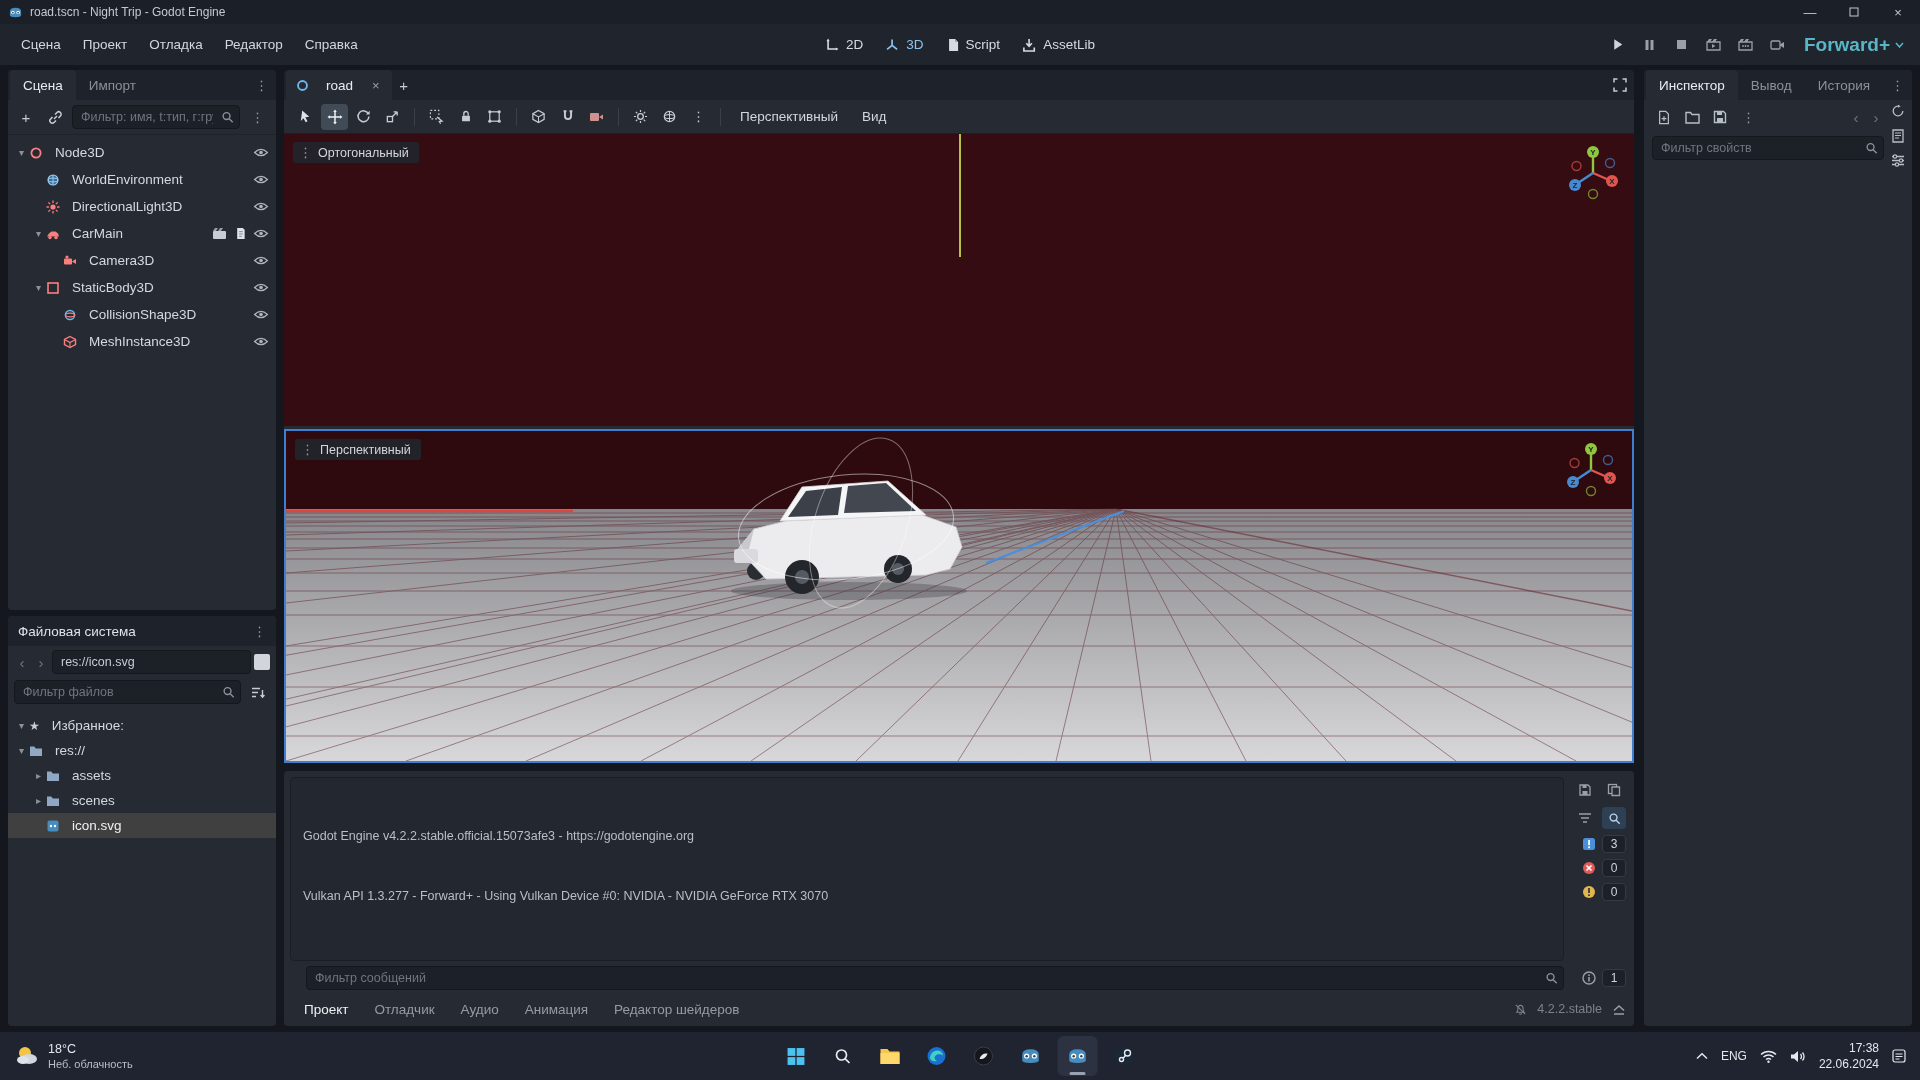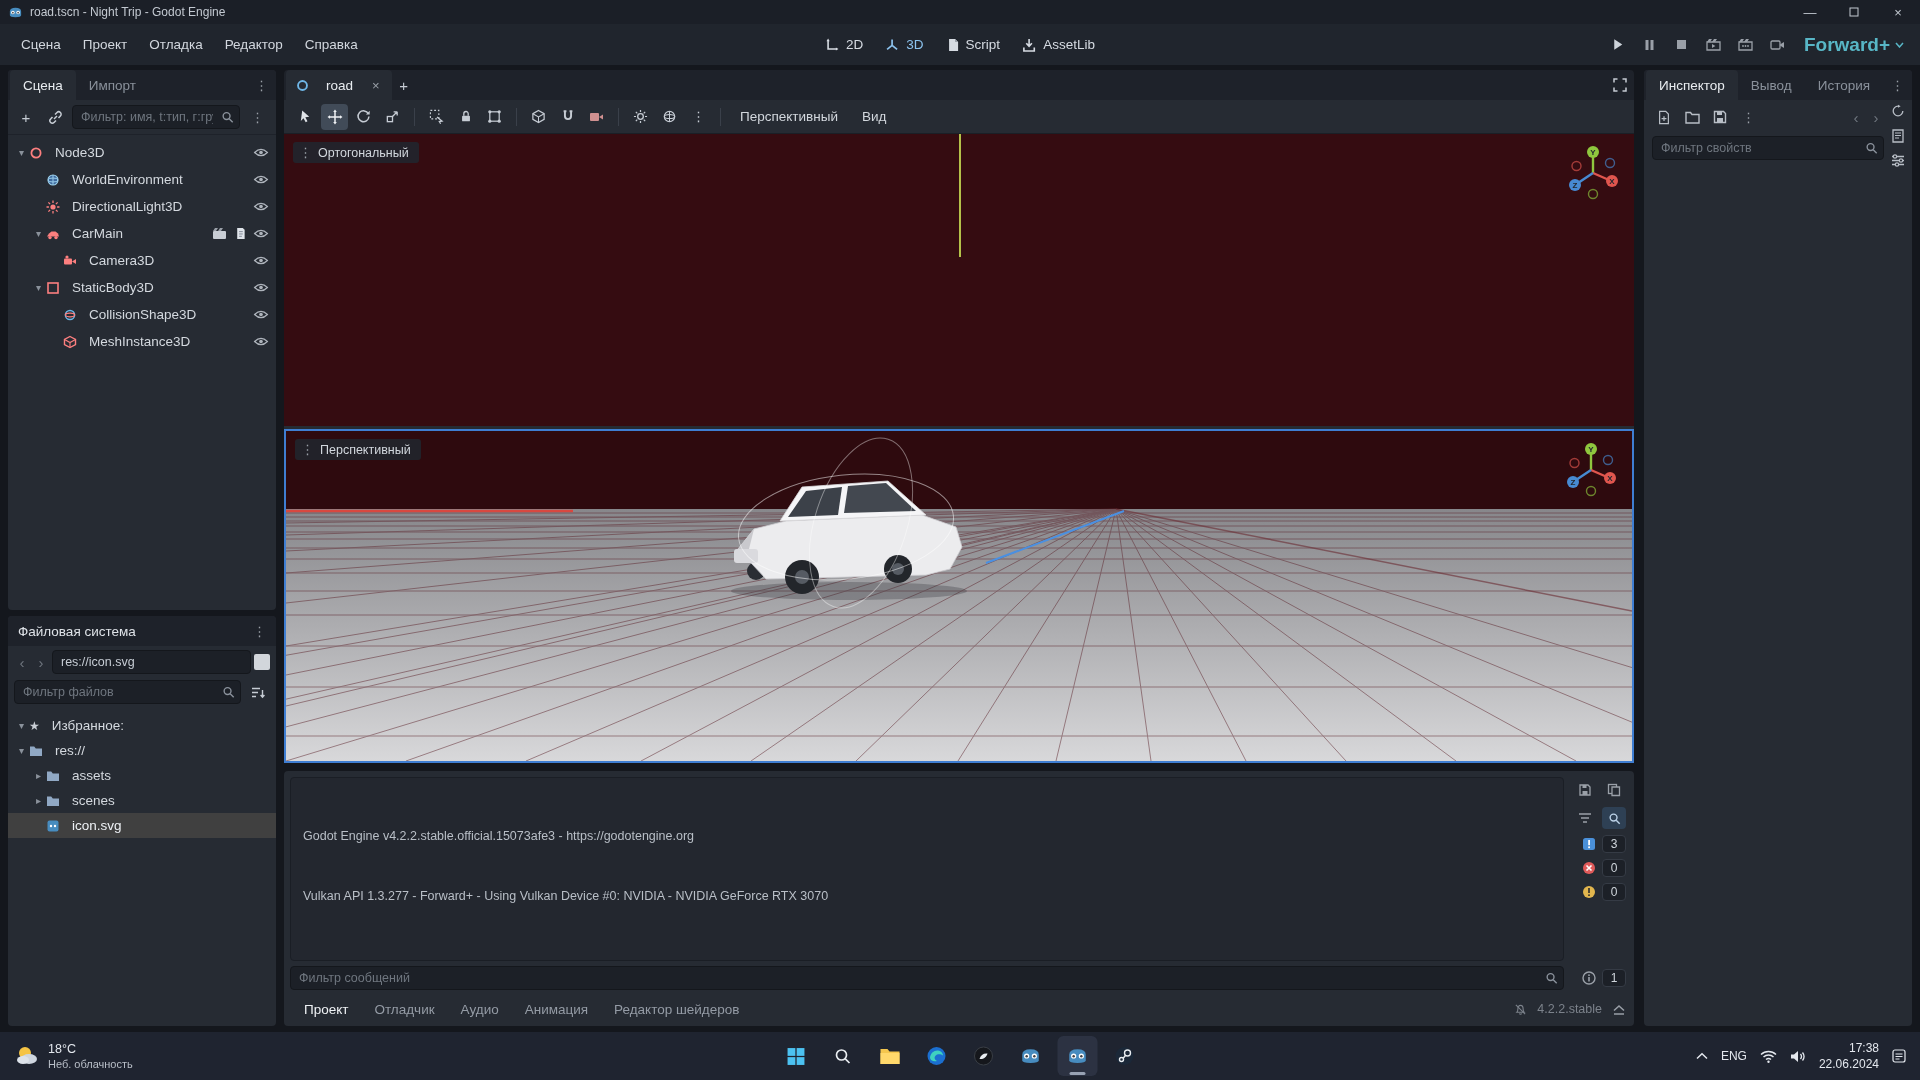--- a/index.html
+++ b/index.html
@@ -77,21 +77,21 @@
 .output-panel{flex:1;background:#262b33;border-radius:4px;margin-top:8px;display:flex;flex-direction:column;min-height:0}
 .out-main{flex:1;display:flex;min-height:0;padding:6px 6px 0 6px;gap:4px}
 .console{flex:1;background:#23272f;border:1px solid #1a1e25;border-radius:4px;padding:8px 12px;font-family:"DejaVu Sans Mono",monospace;font-size:12.5px;color:#b9bfc7;line-height:1.6;overflow:hidden;white-space:pre-wrap}
 .console .gap-line{height:1.6em}
 .out-side{width:60px;display:flex;flex-direction:column;gap:6px;padding:2px 2px 0 0}
 .side-2{display:flex;gap:5px;justify-content:flex-end}
 .side-btn{width:24px;height:22px;display:flex;align-items:center;justify-content:center;border-radius:4px}
 .side-btn.hl{background:#2e4054}
 .badge-row{display:flex;align-items:center;justify-content:flex-end;gap:6px}
 .badge-count{min-width:24px;text-align:center;background:#1c2027;border:1px solid #353b45;border-radius:4px;color:#cfd5db;font-size:12px;padding:1px 4px}
-.out-filter-row{display:flex;align-items:center;gap:8px;padding:5px 8px 2px 6px}
+.out-filter-row{display:flex;align-items:center;gap:8px;padding:5px 8px 2px 22px}
 .out-tabs{display:flex;align-items:center;height:34px;padding:0 8px;gap:2px;flex:none}
 .out-tab{padding:5px 12px;color:#949ba5;font-size:13.5px;border-radius:4px}
 .out-tab.active{color:#eef1f4}
 .out-right{margin-left:auto;display:flex;align-items:center;gap:10px;color:#7c828b;font-size:12.5px}
 
 
 .right-dock{position:absolute;left:1644px;width:268px;top:70px;bottom:54px;background:#262b33;border-radius:4px;display:flex;flex-direction:column}
 .insp-toolbar{display:flex;align-items:center;gap:4px;padding:5px 28px 5px 8px;position:relative}
 .insp-filter{display:flex;align-items:flex-start;padding:2px 28px 6px 8px}
 .insp-strip{position:absolute;right:4px;top:34px;width:20px;display:flex;flex-direction:column;gap:11px;align-items:center}

